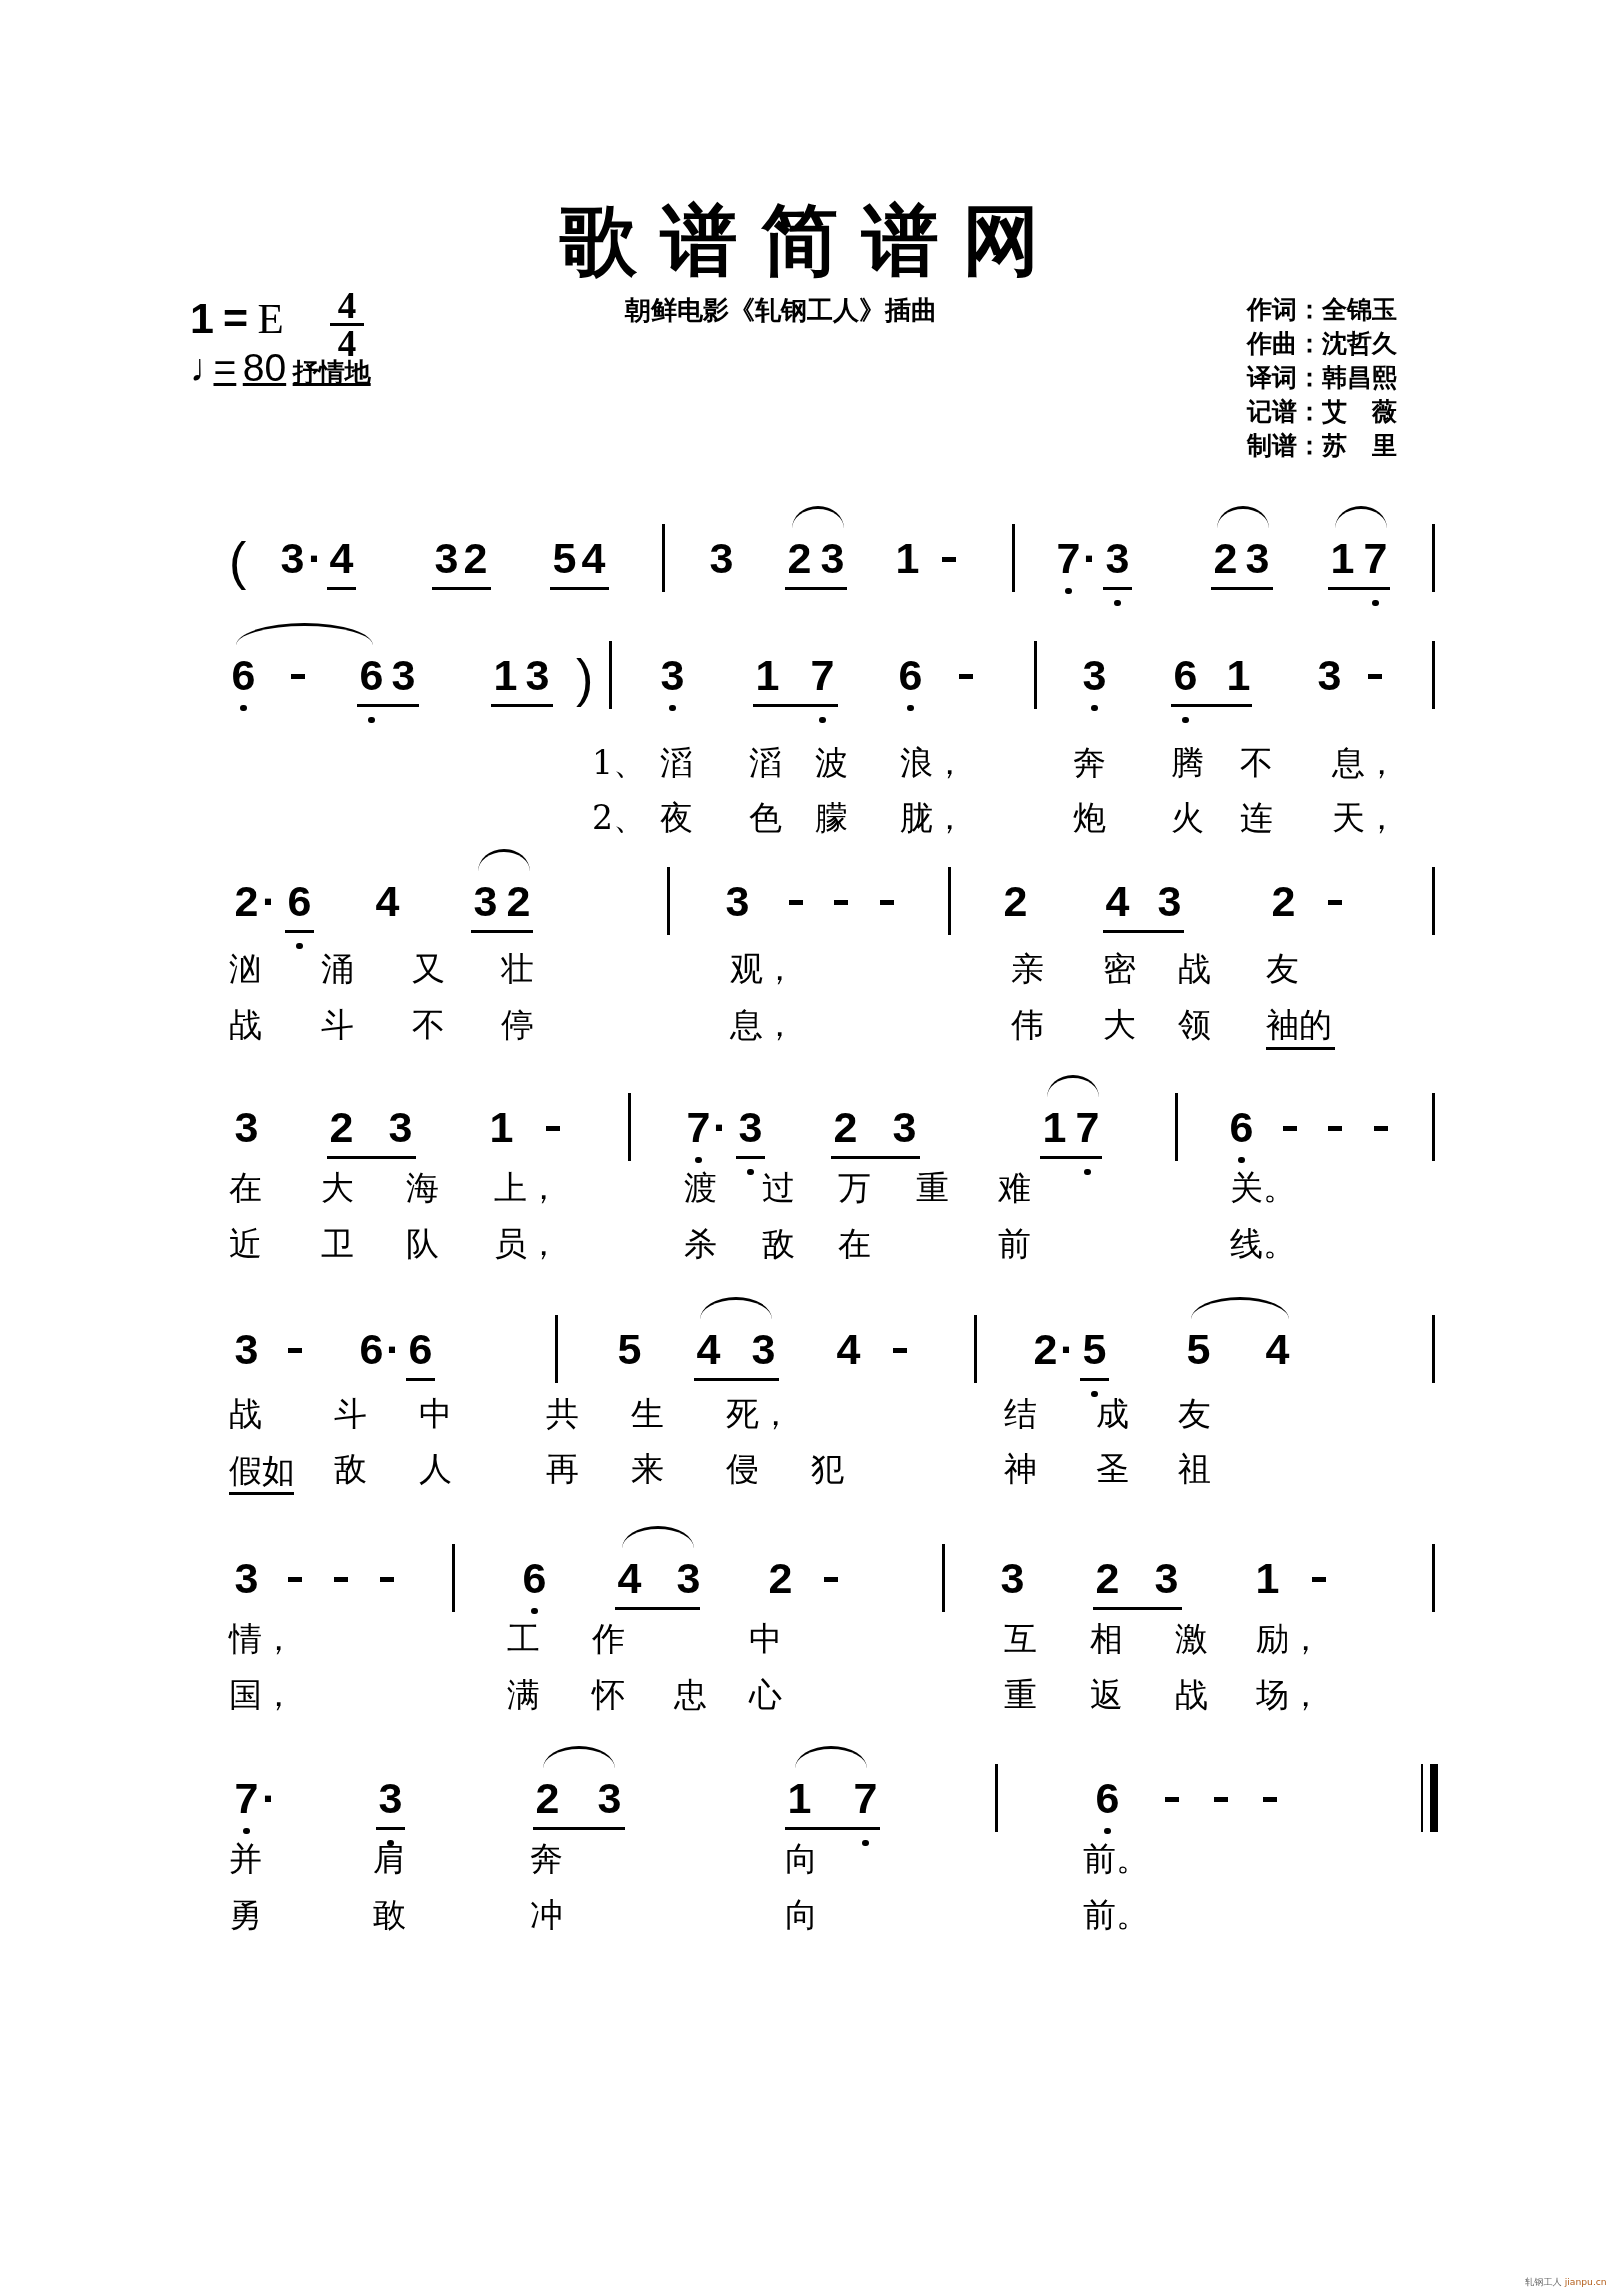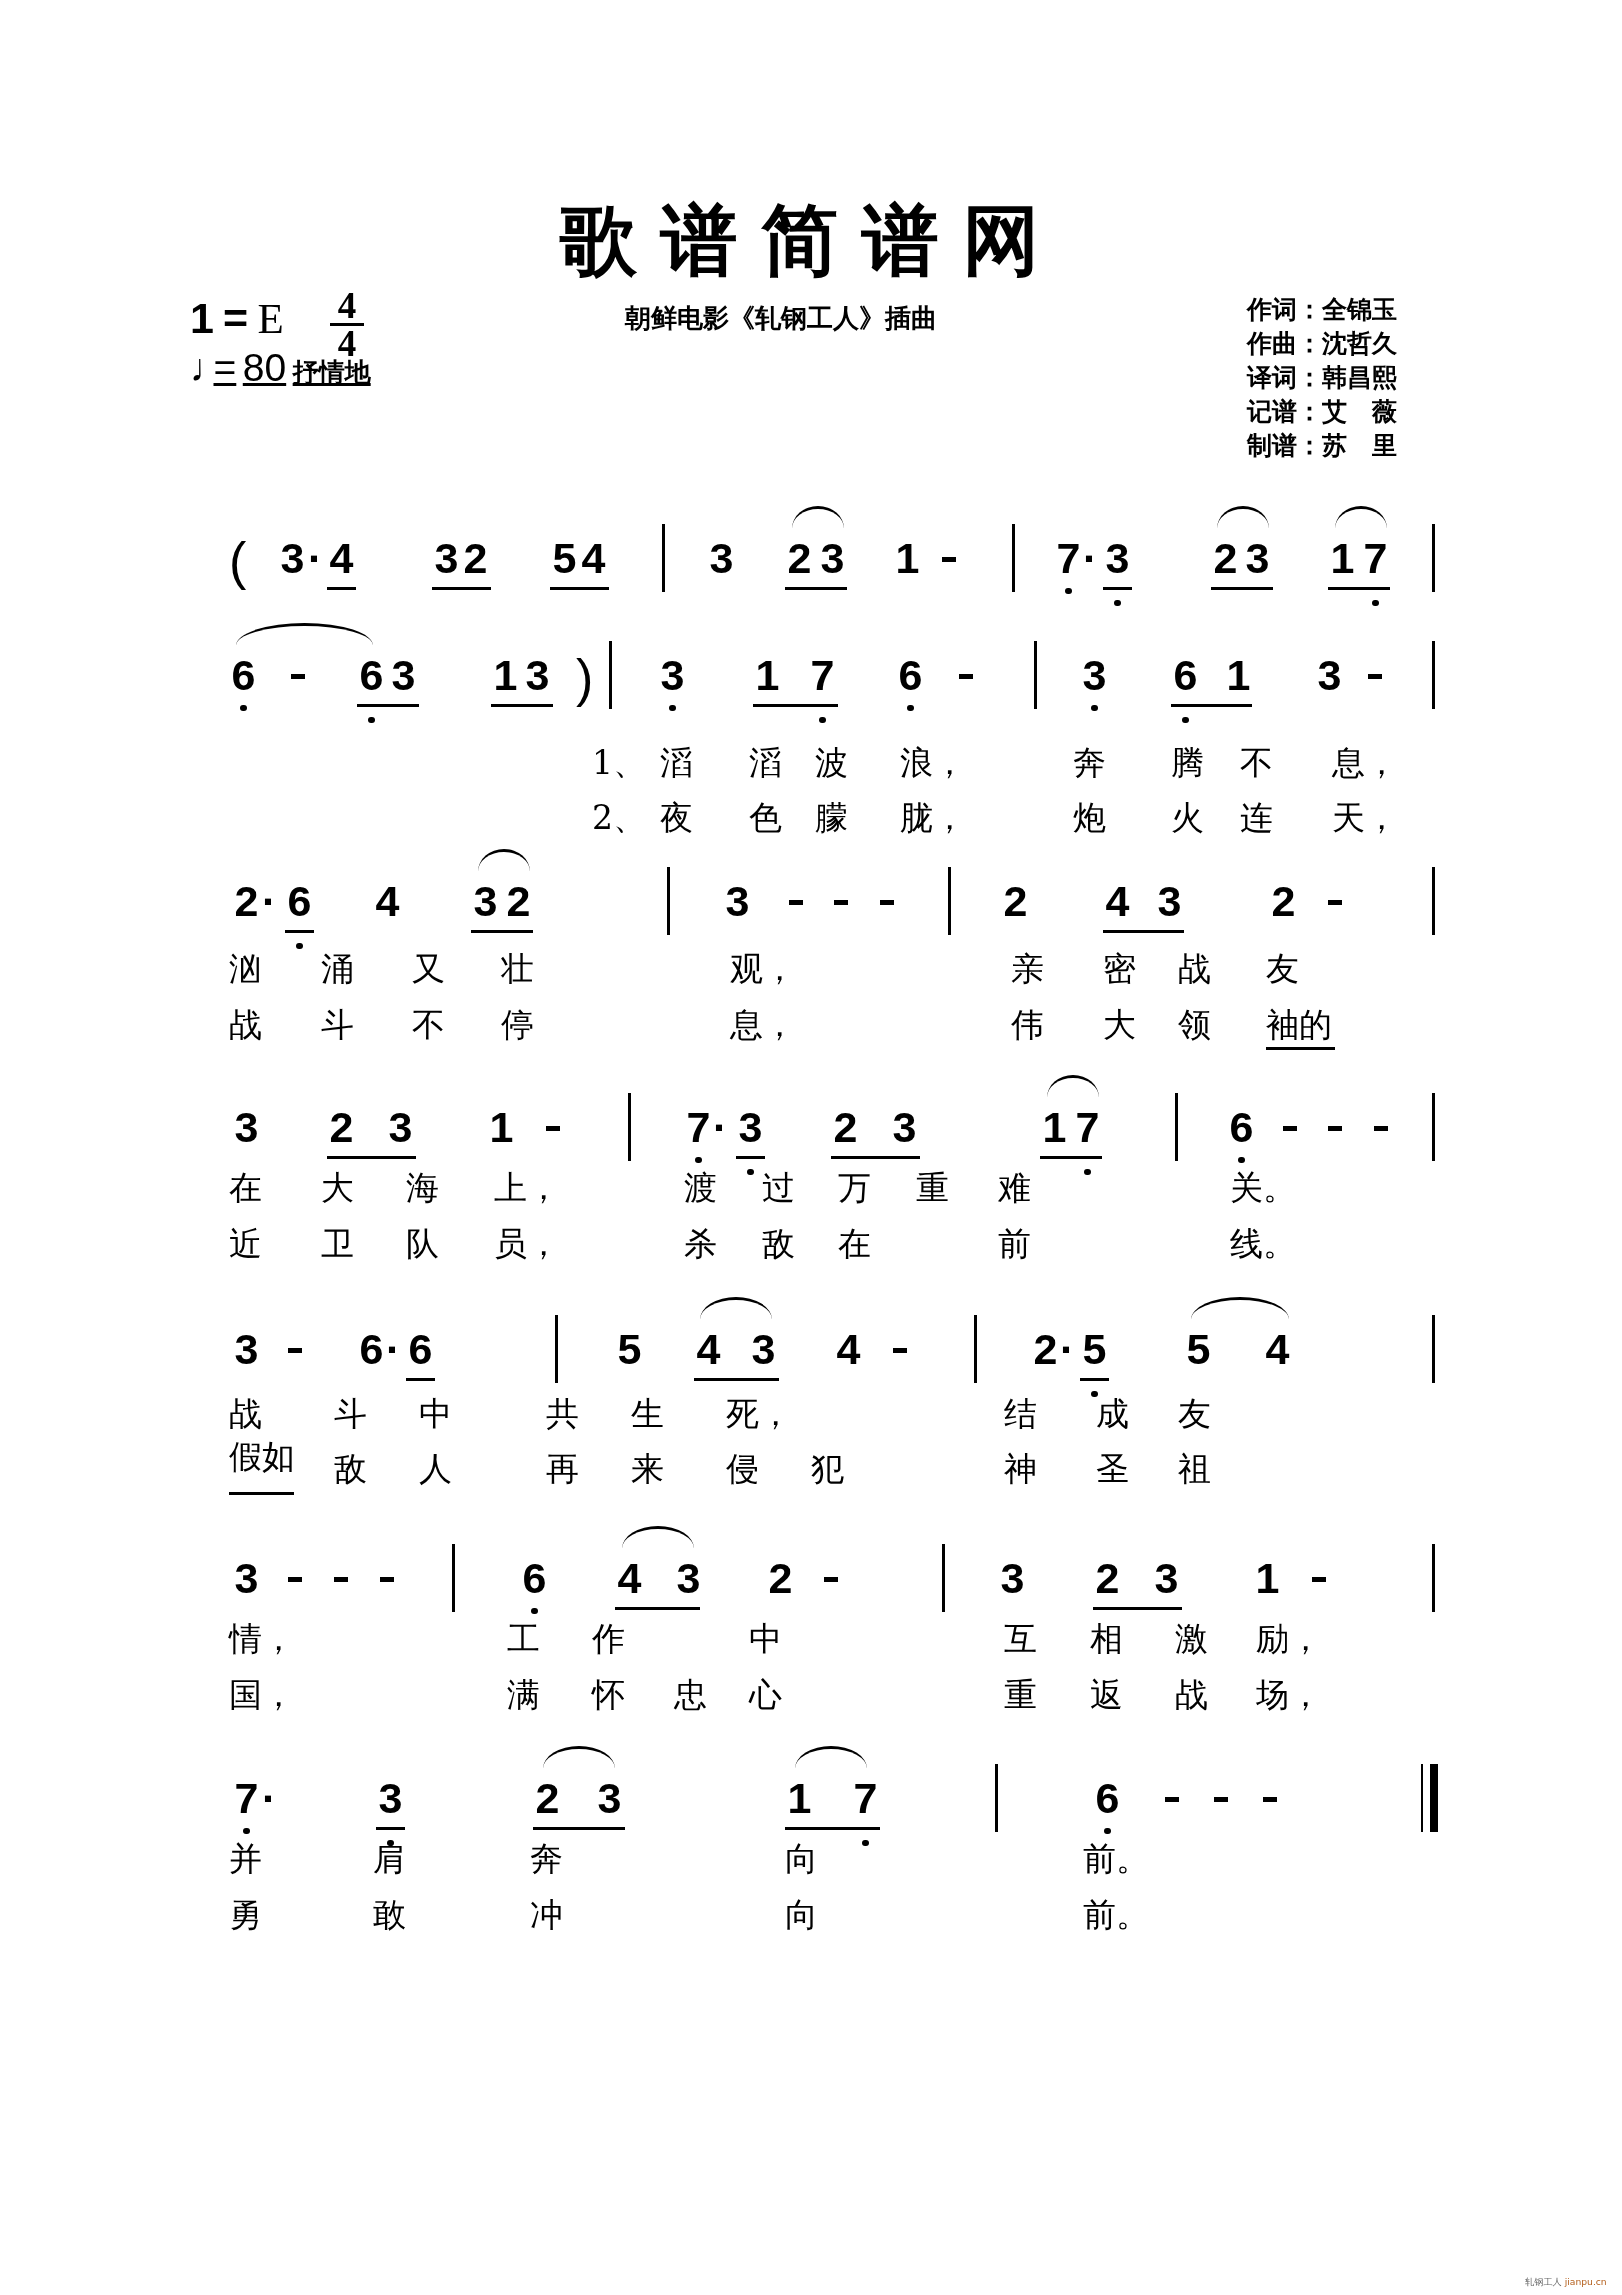--- a/index.html
+++ b/index.html
@@ -1,19 +1,19 @@
 <!DOCTYPE html>
 <html style="font-size:10.5px"><head>
 <meta charset="utf-8">
 <style>
   html, body { margin: 0; padding: 0; background: #ffffff; }
   body { width: 1623px; height: 2295px; position: relative; overflow: hidden; color: #000; }
   .abs { position: absolute; text-align: center; }
   .title { left: 0; width: 1623px; top: 190px; text-align: center; font-family: "DejaVu Sans", sans-serif; font-weight: bold; font-size: 77px; letter-spacing: 23.6px; }
-  .subtitle { left: 625px; top: 293px; font-family: Liberation Sans, sans-serif; font-weight: bold; font-size: 26px; margin-top: 8px; }
+  .subtitle { left: 625px; top: 293px; font-family: Liberation Sans, sans-serif; font-weight: bold; font-size: 26px; }
   .key { left: 190px; top: 294px; font-family: "Liberation Sans", sans-serif; font-size: 43px; font-weight: bold; }
   .key .eq { margin: 0 9.2px; }
   .timesig { left: 330px; top: 288px; width: 34px; text-align: center; font-family: "Liberation Serif", serif; font-weight: bold; font-size: 37px; line-height: 35px; }
   .timesig .num { border-bottom: 3.3px solid #000; }
   .tempo { left: 190px; top: 346px; font-family: "Liberation Sans", sans-serif; font-size: 39px; text-decoration: underline; }
   .tempo .note { display: inline-block; width: 17px; }
   .tempo .mood { font-size: 26px; font-weight: bold; margin-left: 6.5px; font-family: "DejaVu Sans", sans-serif; }
   .credits { left: 1247px; top: 293px; font-family: "DejaVu Serif", serif; font-weight: bold; font-size: 25px; line-height: 34px; }
   .credits div { white-space: pre; }
   .watermark { left: 1525px; top: 2276px; font-family: "DejaVu Sans", sans-serif; font-size: 9.2px; color: #666; }
@@ -254,21 +254,21 @@
       <div class="bar" style="left: 1432px;"></div>
       <div class="lyr" style="left: 229px; top: 69px;">战</div>
       <div class="lyr" style="left: 334px; top: 69px;">斗</div>
       <div class="lyr" style="left: 419px; top: 69px;">中</div>
       <div class="lyr" style="left: 546px; top: 69px;">共</div>
       <div class="lyr" style="left: 631px; top: 69px;">生</div>
       <div class="lyr" style="left: 726px; top: 69px;">死，</div>
       <div class="lyr" style="left: 1004px; top: 69px;">结</div>
       <div class="lyr" style="left: 1096px; top: 69px;">成</div>
       <div class="lyr" style="left: 1178px; top: 69px;">友</div>
-      <div class="lyr" style="left: 229px; top: 112px;">假如</div>
+      <div class="lyr" style="left: 229px; top: 126px;">假如</div>
       <div class="lyr-ul" style="left: 229px; top: 164px; width: 65px;"></div>
       <div class="lyr" style="left: 334px; top: 124px;">敌</div>
       <div class="lyr" style="left: 419px; top: 124px;">人</div>
       <div class="lyr" style="left: 546px; top: 124px;">再</div>
       <div class="lyr" style="left: 631px; top: 124px;">来</div>
       <div class="lyr" style="left: 726px; top: 124px;">侵</div>
       <div class="lyr" style="left: 811px; top: 124px;">犯</div>
       <div class="lyr" style="left: 1004px; top: 124px;">神</div>
       <div class="lyr" style="left: 1096px; top: 124px;">圣</div>
       <div class="lyr" style="left: 1178px; top: 124px;">祖</div>

